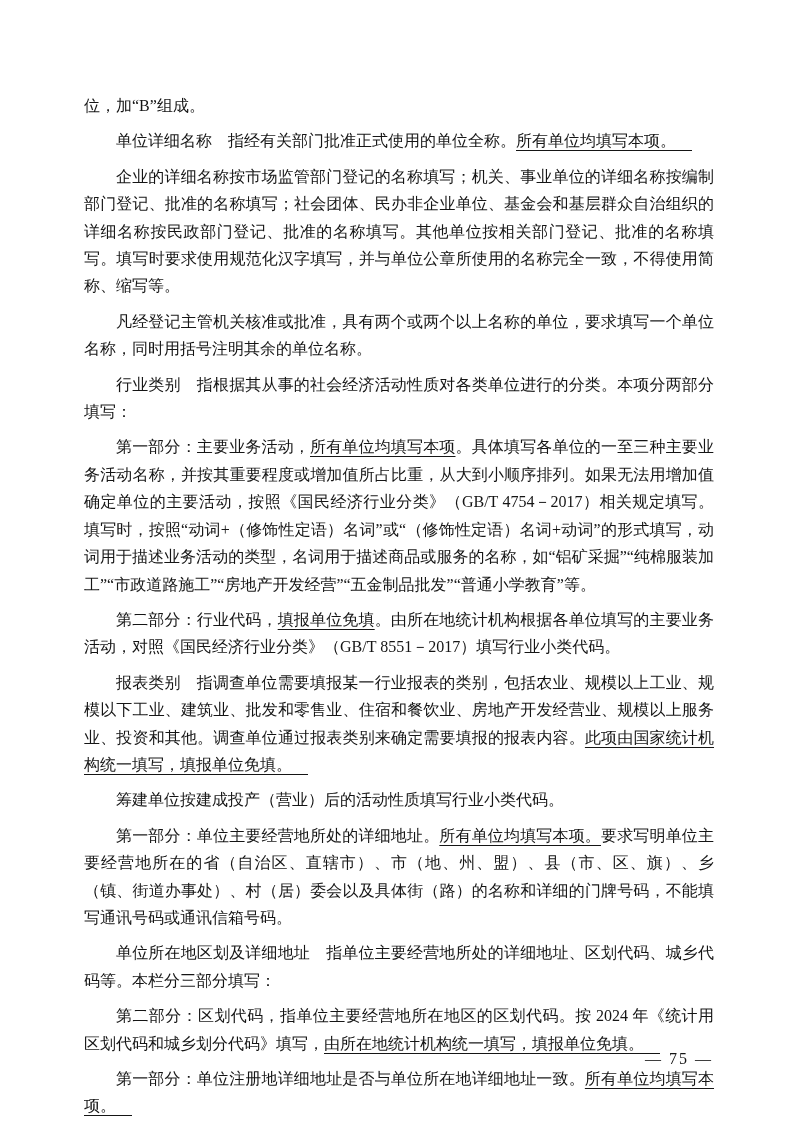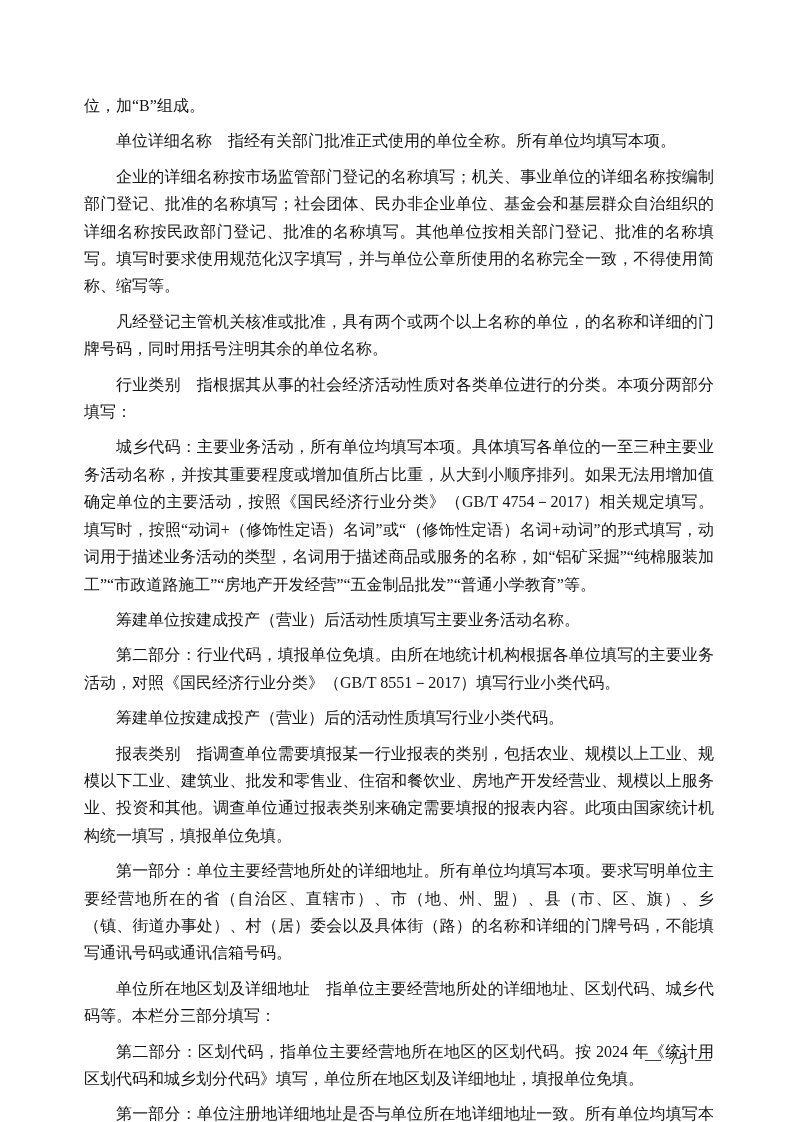--- a/index.html
+++ b/index.html
@@ -32,20 +32,21 @@
     line-height: 27.4px;
     word-break: break-all;
   }
   p.para.indent {
     text-indent: 2em;
   }
   .bold {
     font-weight: normal;
   }
   .underline {
+    text-decoration: underline;
     text-decoration-thickness: 1.2px;
     text-underline-offset: 4px;
   }
   .page-footer {
     position: absolute;
     right: 80px;
     bottom: 54px;
     font-size: 16px;
     letter-spacing: 2px;
     color: #151515;
@@ -53,28 +54,27 @@
   }
 </style>
 </head>
 <body>
 
 <div class="page">
   <main class="doc-body" id="doc-body">
       <p class="para"><span>位，加“B”组成。</span></p>
       <p class="para indent"><span class="bold">单位详细名称</span><span>　指经有关部门批准正式使用的单位全称。</span><span class="underline">所有单位均填写本项。　</span></p>
       <p class="para indent"><span>企业的详细名称按市场监管部门登记的名称填写；机关、事业单位的详细名称按编制部门登记、批准的名称填写；社会团体、民办非企业单位、基金会和基层群众自治组织的详细名称按民政部门登记、批准的名称填写。其他单位按相关部门登记、批准的名称填写。填写时要求使用规范化汉字填写，并与单位公章所使用的名称完全一致，不得使用简称、缩写等。</span></p>
-      <p class="para indent"><span>凡经登记主管机关核准或批准，具有两个或两个以上名称的单位，的名称和详细的门牌号码，同时用括号注明其余的单位名称。</span></p>
+      <p class="para indent"><span>凡经登记主管机关核准或批准，具有两个或两个以上名称的单位，要求填写一个单位名称，同时用括号注明其余的单位名称。</span></p>
       <p class="para indent"><span class="bold">行业类别</span><span>　指根据其从事的社会经济活动性质对各类单位进行的分类。本项分两部分填写：</span></p>
-      <p class="para indent"><span>城乡代码：主要业务活动，</span><span class="underline">所有单位均填写本项</span><span>。具体填写各单位的一至三种主要业务活动名称，并按其重要程度或增加值所占比重，从大到小顺序排列。如果无法用增加值确定单位的主要活动，按照《国民经济行业分类》（GB/T 4754－2017）相关规定填写。填写时，按照“动词+（修饰性定语）名词”或“（修饰性定语）名词+动词”的形式填写，动词用于描述业务活动的类型，名词用于描述商品或服务的名称，如“铝矿采掘”“纯棉服装加工”“市政道路施工”“房地产开发经营”“五金制品批发”“普通小学教育”等。</span></p>
-      <p class="para indent"><span>筹建单位按建成投产（营业）后活动性质填写主要业务活动名称。</span></p>
+      <p class="para indent"><span>第一部分：主要业务活动，</span><span class="underline">所有单位均填写本项</span><span>。具体填写各单位的一至三种主要业务活动名称，并按其重要程度或增加值所占比重，从大到小顺序排列。如果无法用增加值确定单位的主要活动，按照《国民经济行业分类》（GB/T 4754－2017）相关规定填写。填写时，按照“动词+（修饰性定语）名词”或“（修饰性定语）名词+动词”的形式填写，动词用于描述业务活动的类型，名词用于描述商品或服务的名称，如“铝矿采掘”“纯棉服装加工”“市政道路施工”“房地产开发经营”“五金制品批发”“普通小学教育”等。</span></p>
       <p class="para indent"><span>第二部分：行业代码，</span><span class="underline">填报单位免填</span><span>。由所在地统计机构根据各单位填写的主要业务活动，对照《国民经济行业分类》（GB/T 8551－2017）填写行业小类代码。</span></p>
+      <p class="para indent"><span class="bold">报表类别</span><span>　指调查单位需要填报某一行业报表的类别，包括农业、规模以上工业、规模以下工业、建筑业、批发和零售业、住宿和餐饮业、房地产开发经营业、规模以上服务业、投资和其他。调查单位通过报表类别来确定需要填报的报表内容。</span><span class="underline">此项由国家统计机构统一填写，填报单位免填。　</span></p>
       <p class="para indent"><span>筹建单位按建成投产（营业）后的活动性质填写行业小类代码。</span></p>
-      <p class="para indent"><span class="bold">报表类别</span><span>　指调查单位需要填报某一行业报表的类别，包括农业、规模以上工业、规模以下工业、建筑业、批发和零售业、住宿和餐饮业、房地产开发经营业、规模以上服务业、投资和其他。调查单位通过报表类别来确定需要填报的报表内容。</span><span class="underline">此项由国家统计机构统一填写，填报单位免填。　</span></p>
       <p class="para indent"><span>第一部分：单位主要经营地所处的详细地址。</span><span class="underline">所有单位均填写本项。</span><span>要求写明单位主要经营地所在的省（自治区、直辖市）、市（地、州、盟）、县（市、区、旗）、乡（镇、街道办事处）、村（居）委会以及具体街（路）的名称和详细的门牌号码，不能填写通讯号码或通讯信箱号码。</span></p>
       <p class="para indent"><span class="bold">单位所在地区划及详细地址</span><span>　指单位主要经营地所处的详细地址、区划代码、城乡代码等。本栏分三部分填写：</span></p>
-      <p class="para indent"><span>第二部分：区划代码，指单位主要经营地所在地区的区划代码。按 2024 年《统计用区划代码和城乡划分代码》填写，</span><span class="underline">单位所在地区划及详细地址，填报单位免填。　</span></p>
+      <p class="para indent"><span>第二部分：区划代码，指单位主要经营地所在地区的区划代码。按 2024 年《统计用区划代码和城乡划分代码》填写，</span><span class="underline">由所在地统计机构统一填写，填报单位免填。　</span></p>
       <p class="para indent"><span>第一部分：单位注册地详细地址是否与单位所在地详细地址一致。</span><span class="underline">所有单位均填写本项。　</span></p>
     </main>
   <footer class="page-footer">
     <span>— 75 —</span>
   </footer>
 </div>
 
 </body></html>

